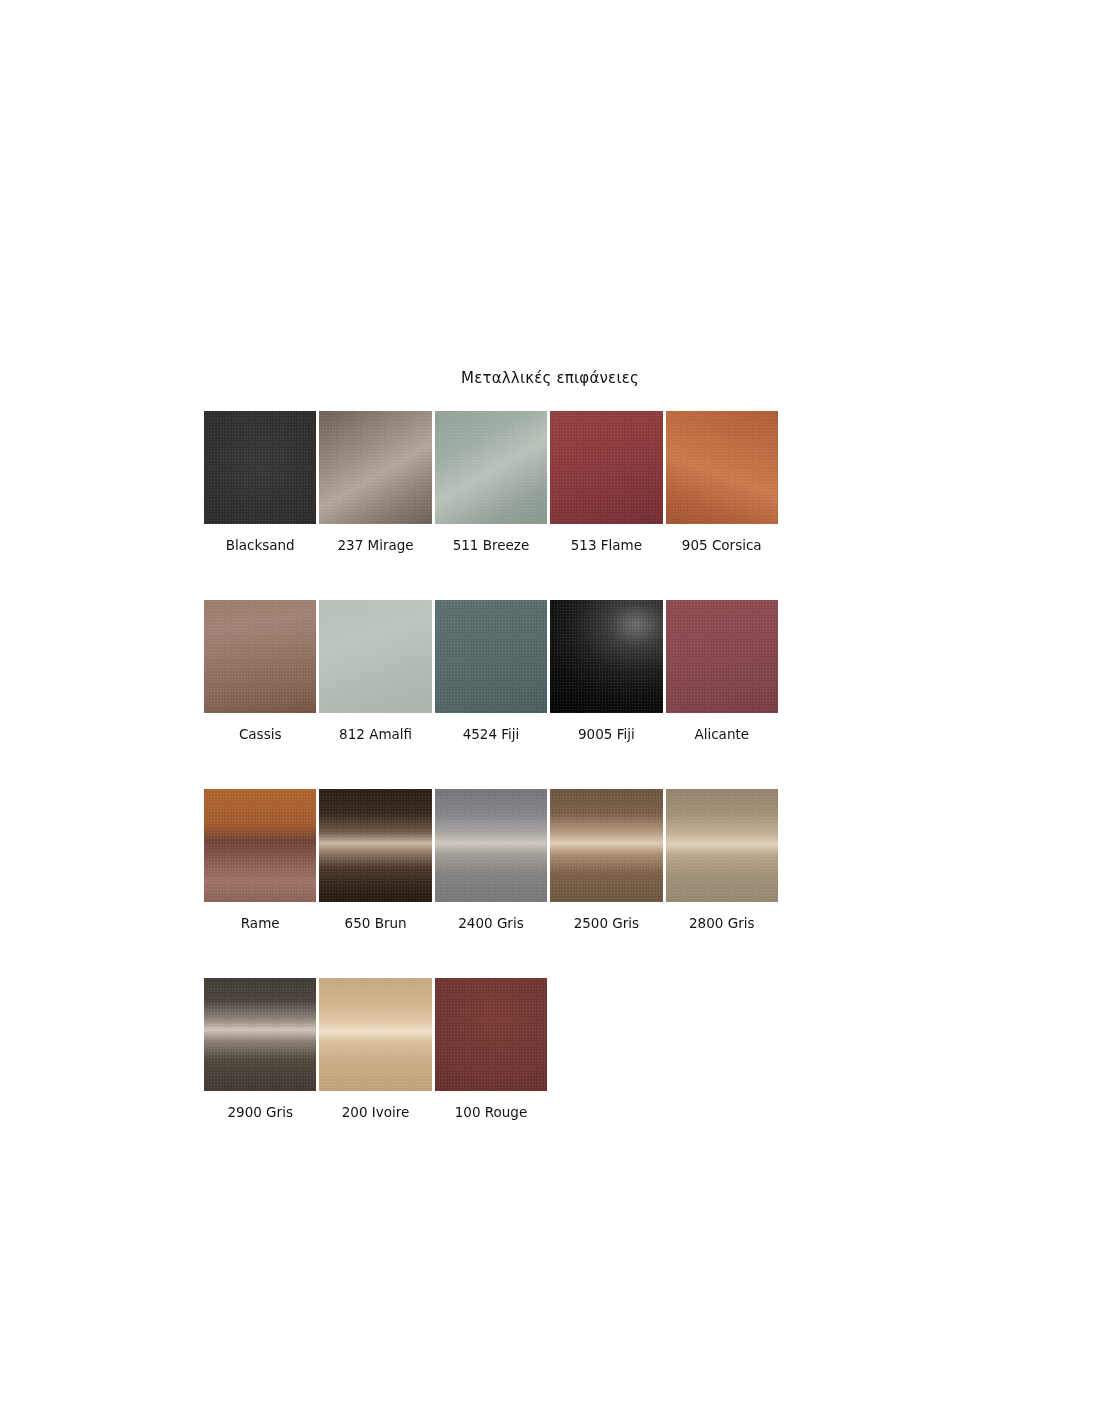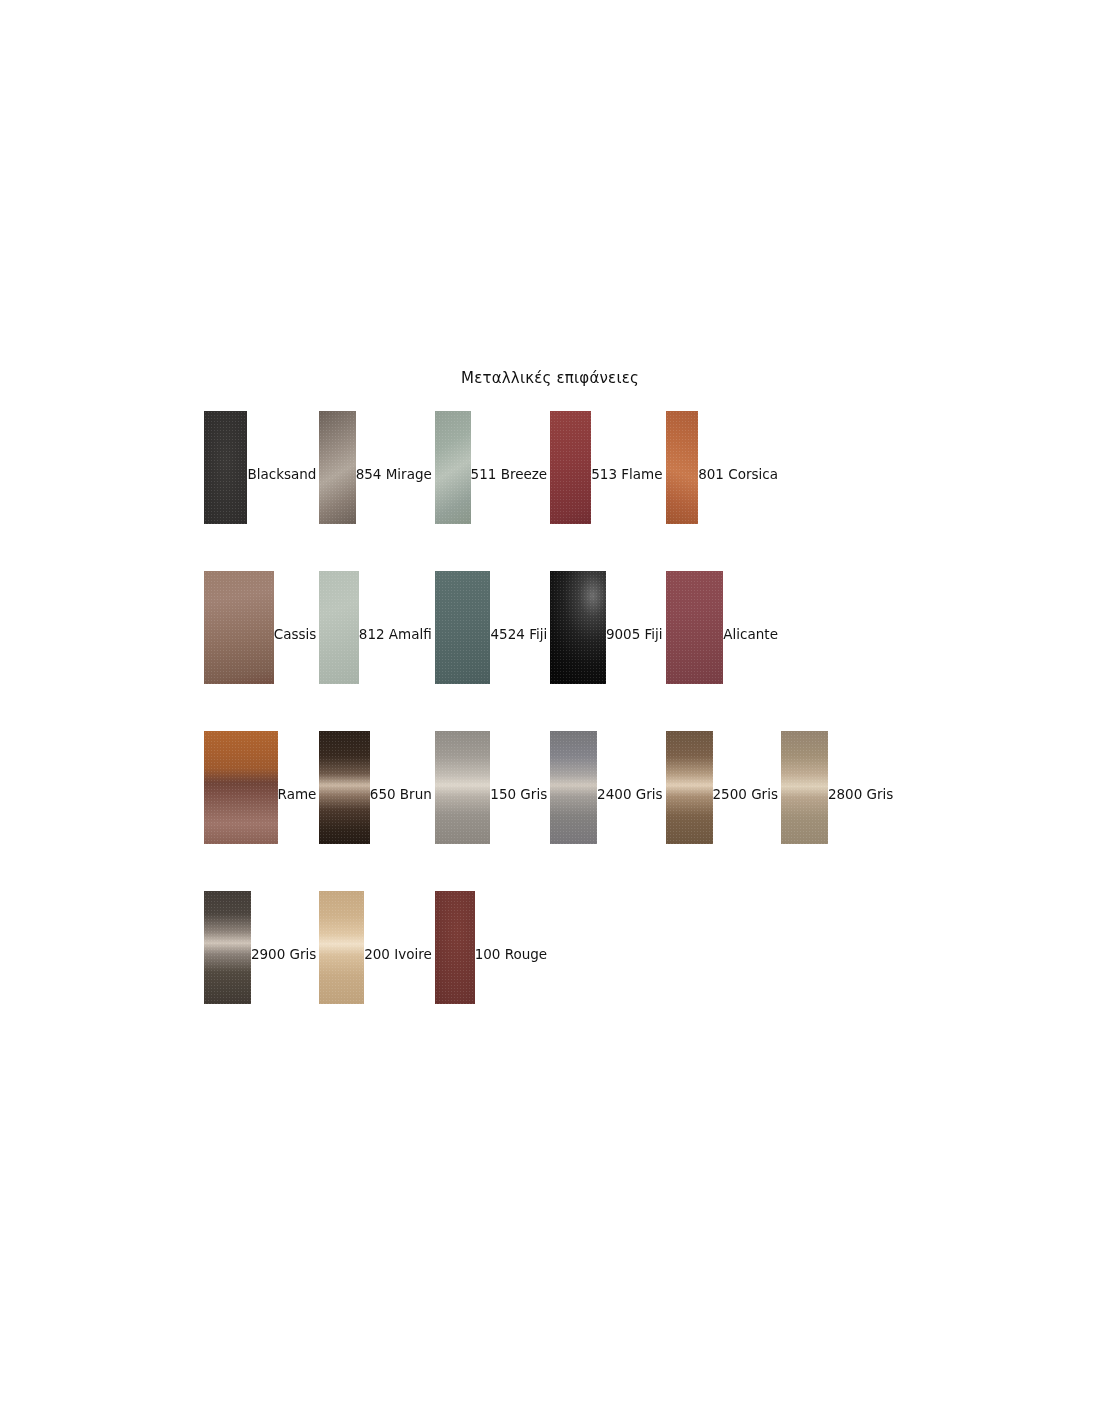--- a/index.html
+++ b/index.html
@@ -44,21 +44,21 @@
 
   .swatch-row {
     display: flex;
     gap: 3px;
     margin-bottom: 47px;
   }
 
   .swatch-cell {
     width: 112.4px;
     display: flex;
-    flex-direction: row;
+    flex-direction: column;
     align-items: center;
   }
 
   .swatch-chip {
     width: 112.4px;
     height: 113px;
     position: relative;
     overflow: hidden;
   }
 
@@ -94,39 +94,39 @@
         <div class="swatch-cell">
           <div class="swatch-chip" style="background: radial-gradient(120% 120% at 50% 45%, rgb(58, 56, 54) 0%, rgb(48, 46, 45) 48%, rgb(37, 36, 35) 100%);">
             <div class="swatch-grain"></div>
           </div>
           <div class="swatch-label">Blacksand</div>
         </div>
         <div class="swatch-cell">
           <div class="swatch-chip" style="background: linear-gradient(150deg, rgb(107, 96, 88) 0%, rgb(155, 143, 133) 38%, rgb(176, 166, 155) 55%, rgb(138, 125, 115) 78%, rgb(106, 95, 87) 100%);">
             <div class="swatch-grain"></div>
           </div>
-          <div class="swatch-label">854 Mirage</div>
+          <div class="swatch-label">237 Mirage</div>
         </div>
         <div class="swatch-cell">
           <div class="swatch-chip" style="background: linear-gradient(150deg, rgb(147, 160, 150) 0%, rgb(159, 173, 162) 30%, rgb(185, 194, 184) 52%, rgb(147, 160, 152) 80%, rgb(137, 150, 137) 100%);">
             <div class="swatch-grain"></div>
           </div>
           <div class="swatch-label">511 Breeze</div>
         </div>
         <div class="swatch-cell">
           <div class="swatch-chip" style="background: linear-gradient(160deg, rgb(147, 65, 63) 0%, rgb(138, 58, 60) 45%, rgb(123, 50, 54) 85%, rgb(111, 44, 49) 100%);">
             <div class="swatch-grain"></div>
           </div>
           <div class="swatch-label">513 Flame</div>
         </div>
         <div class="swatch-cell">
           <div class="swatch-chip" style="background: linear-gradient(200deg, rgb(173, 93, 56) 0%, rgb(189, 107, 64) 30%, rgb(201, 121, 76) 55%, rgb(177, 96, 58) 80%, rgb(160, 85, 48) 100%);">
             <div class="swatch-grain"></div>
           </div>
-          <div class="swatch-label">801 Corsica</div>
+          <div class="swatch-label">905 Corsica</div>
         </div>
       </div>
       <div class="swatch-row">
         <div class="swatch-cell">
           <div class="swatch-chip" style="background: linear-gradient(170deg, rgb(156, 125, 108) 0%, rgb(160, 129, 115) 25%, rgb(142, 111, 95) 60%, rgb(125, 95, 80) 88%, rgb(115, 79, 66) 100%);">
             <div class="swatch-grain"></div>
           </div>
           <div class="swatch-label">Cassis</div>
         </div>
         <div class="swatch-cell">
@@ -161,26 +161,20 @@
           </div>
           <div class="swatch-label">Rame</div>
         </div>
         <div class="swatch-cell">
           <div class="swatch-chip" style="background: linear-gradient(rgb(43, 32, 25) 0%, rgb(55, 41, 31) 22%, rgb(110, 89, 74) 38%, rgb(201, 182, 162) 48%, rgb(140, 116, 98) 57%, rgb(75, 56, 44) 70%, rgb(46, 34, 25) 88%, rgb(36, 26, 20) 100%);">
             <div class="swatch-grain"></div>
           </div>
           <div class="swatch-label">650 Brun</div>
         </div>
         <div class="swatch-cell">
-          <div class="swatch-chip" style="background: linear-gradient(rgb(143, 139, 133) 0%, rgb(160, 155, 148) 22%, rgb(194, 188, 179) 39%, rgb(221, 214, 203) 48%, rgb(183, 176, 167) 58%, rgb(151, 146, 139) 74%, rgb(139, 134, 127) 100%);">
-            <div class="swatch-grain"></div>
-          </div>
-          <div class="swatch-label">150 Gris</div>
-        </div>
-        <div class="swatch-cell">
           <div class="swatch-chip" style="background: linear-gradient(rgb(117, 117, 120) 0%, rgb(131, 131, 138) 22%, rgb(169, 165, 162) 39%, rgb(207, 199, 189) 48%, rgb(162, 157, 152) 58%, rgb(131, 129, 127) 75%, rgb(120, 118, 122) 100%);">
             <div class="swatch-grain"></div>
           </div>
           <div class="swatch-label">2400 Gris</div>
         </div>
         <div class="swatch-cell">
           <div class="swatch-chip" style="background: linear-gradient(rgb(108, 85, 64) 0%, rgb(123, 96, 73) 22%, rgb(179, 154, 127) 38%, rgb(224, 205, 181) 48%, rgb(168, 141, 114) 58%, rgb(123, 97, 72) 75%, rgb(109, 86, 63) 100%);">
             <div class="swatch-grain"></div>
           </div>
           <div class="swatch-label">2500 Gris</div>

